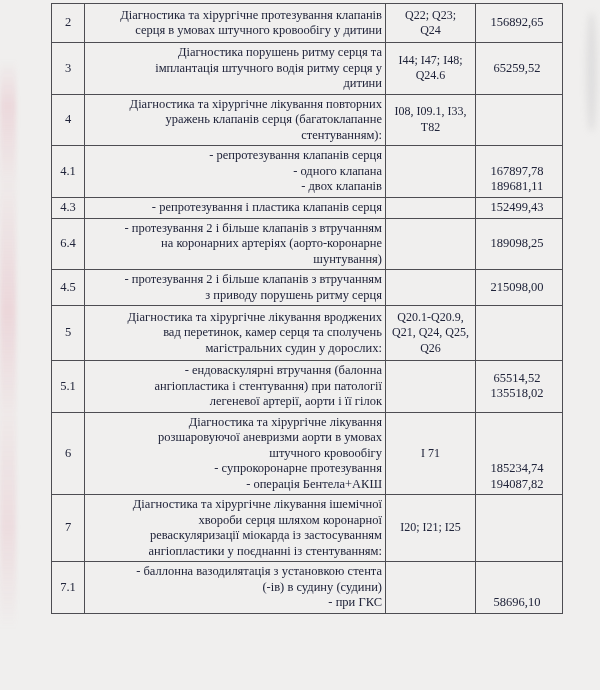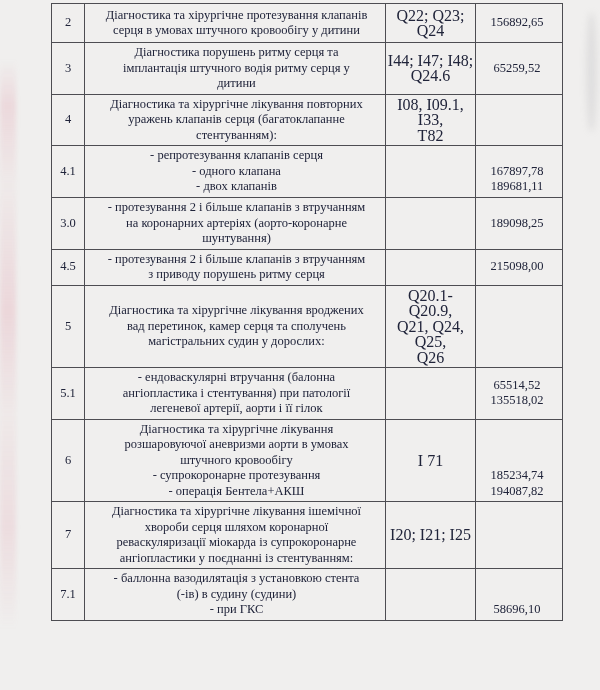--- a/index.html
+++ b/index.html
@@ -48,22 +48,22 @@
   .tariff-table td {
     border: 1px solid #4d4d52;
     vertical-align: middle;
     white-space: pre-line;
     font-size: 12.5px;
     line-height: 15.5px;
     padding: 2px 4px;
     overflow: hidden;
   }
   td.c-num   { text-align: center; padding: 2px 1px; }
-  td.c-desc  { text-align: center; padding-left: 6px; padding-right: 3px; }
-  td.c-codes { text-align: center; font-size: 16px; padding: 2px 1px; }
+  td.c-desc  { text-align: right; padding-left: 6px; padding-right: 3px; }
+  td.c-codes { text-align: center; font-size: 12px; padding: 2px 1px; }
   td.c-price { text-align: center; padding-right: 8px; }
 </style>
 </head>
 <body>
 
 <div class="page">
   <div class="smudge-left"></div>
   <div class="smudge-right"></div>
 
   <table class="tariff-table">
@@ -103,22 +103,28 @@
       <tr style="height:52px">
         <td class="c-num">4.1</td>
         <td class="c-desc">- репротезування клапанів серця
 - одного клапана
 - двох клапанів</td>
         <td class="c-codes"></td>
         <td class="c-price">&nbsp;
 167897,78
 189681,11</td>
       </tr>
+      <tr style="height:16px">
+        <td class="c-num">4.3</td>
+        <td class="c-desc">- репротезування і пластика клапанів серця</td>
+        <td class="c-codes"></td>
+        <td class="c-price">152499,43</td>
+      </tr>
       <tr style="height:48px">
-        <td class="c-num">3.0</td>
+        <td class="c-num">6.4</td>
         <td class="c-desc">- протезування 2 і більше клапанів з втручанням
 на коронарних артеріях (аорто-коронарне
 шунтування)</td>
         <td class="c-codes"></td>
         <td class="c-price">189098,25</td>
       </tr>
       <tr style="height:35px">
         <td class="c-num">4.5</td>
         <td class="c-desc">- протезування 2 і більше клапанів з втручанням
 з приводу порушень ритму серця</td>
@@ -155,21 +161,21 @@
         <td class="c-price">&nbsp;
 &nbsp;
 &nbsp;
 185234,74
 194087,82</td>
       </tr>
       <tr style="height:58px">
         <td class="c-num">7</td>
         <td class="c-desc">Діагностика та хірургічне лікування ішемічної
 хвороби серця шляхом коронарної
-реваскуляризації міокарда із супрокоронарне
+реваскуляризації міокарда із застосуванням
 ангіопластики у поєднанні із стентуванням:</td>
         <td class="c-codes">I20; I21; I25</td>
         <td class="c-price"></td>
       </tr>
       <tr style="height:52px">
         <td class="c-num">7.1</td>
         <td class="c-desc">- баллонна вазодилятація з установкою стента
 (-ів) в судину (судини)
 - при ГКС</td>
         <td class="c-codes"></td>

